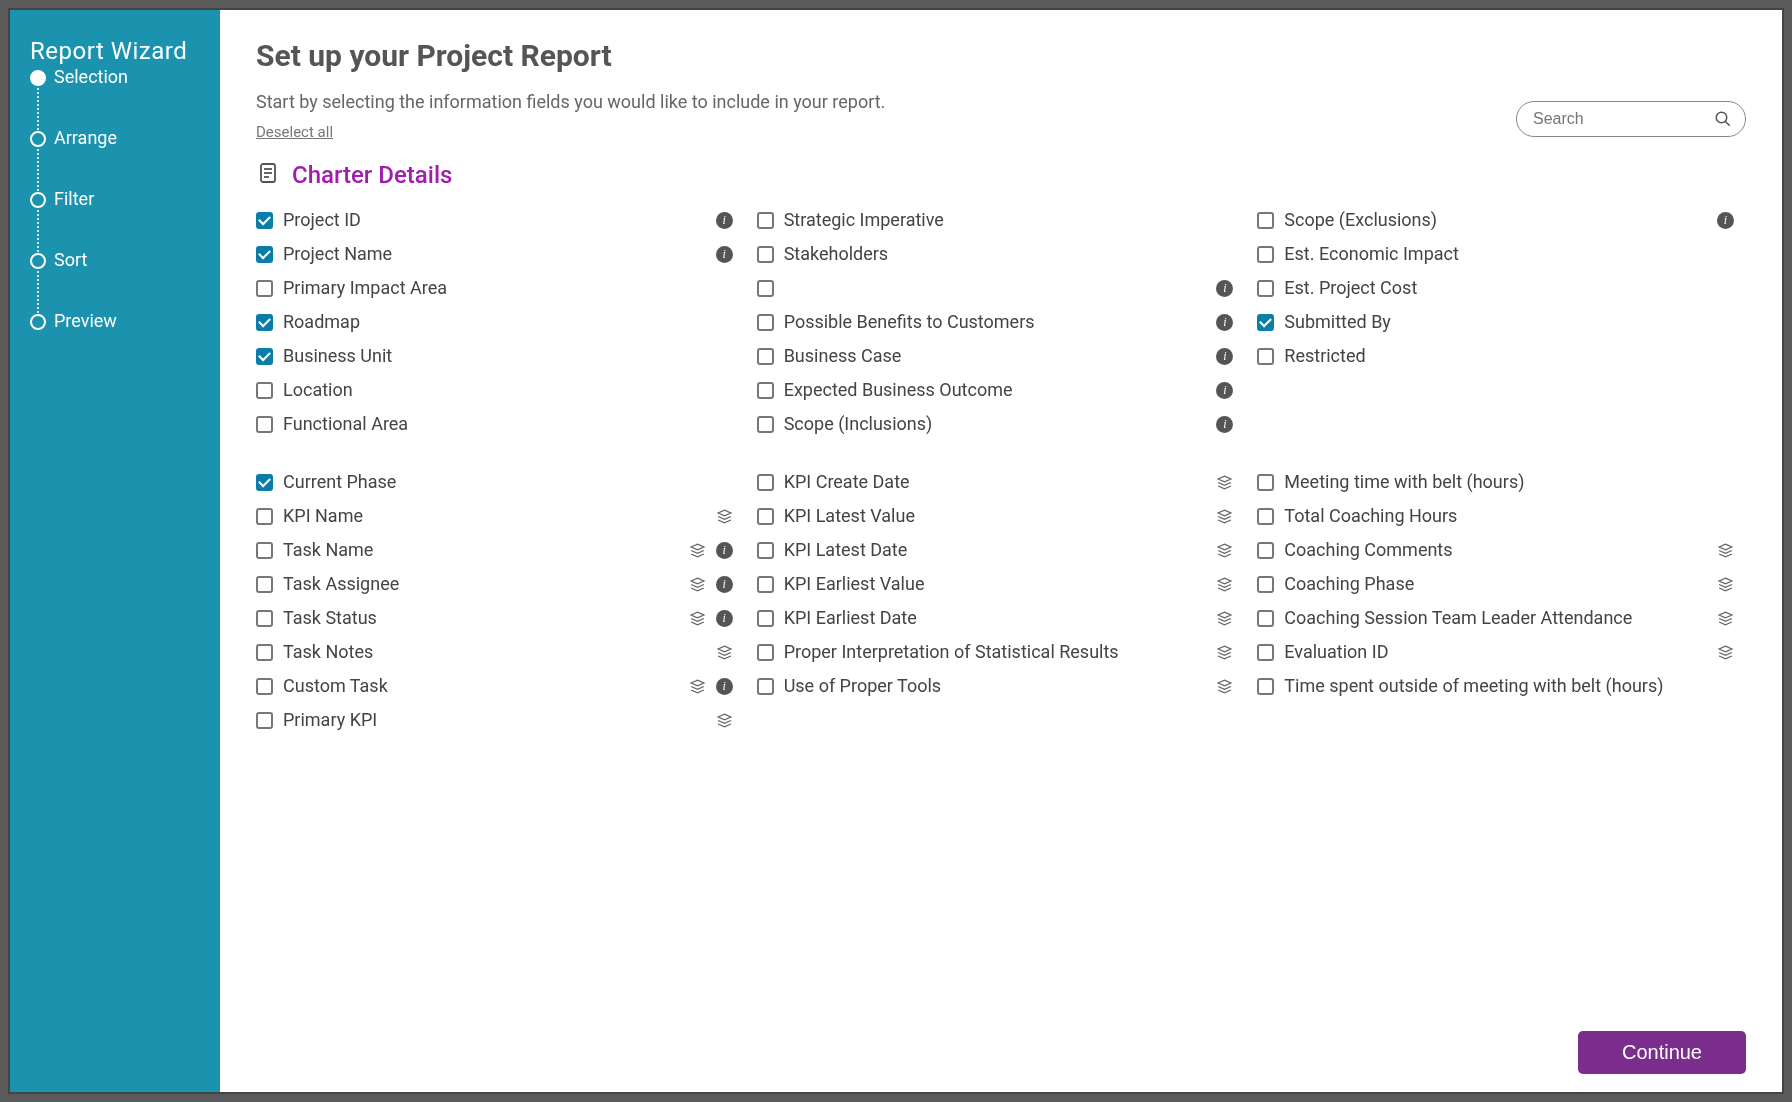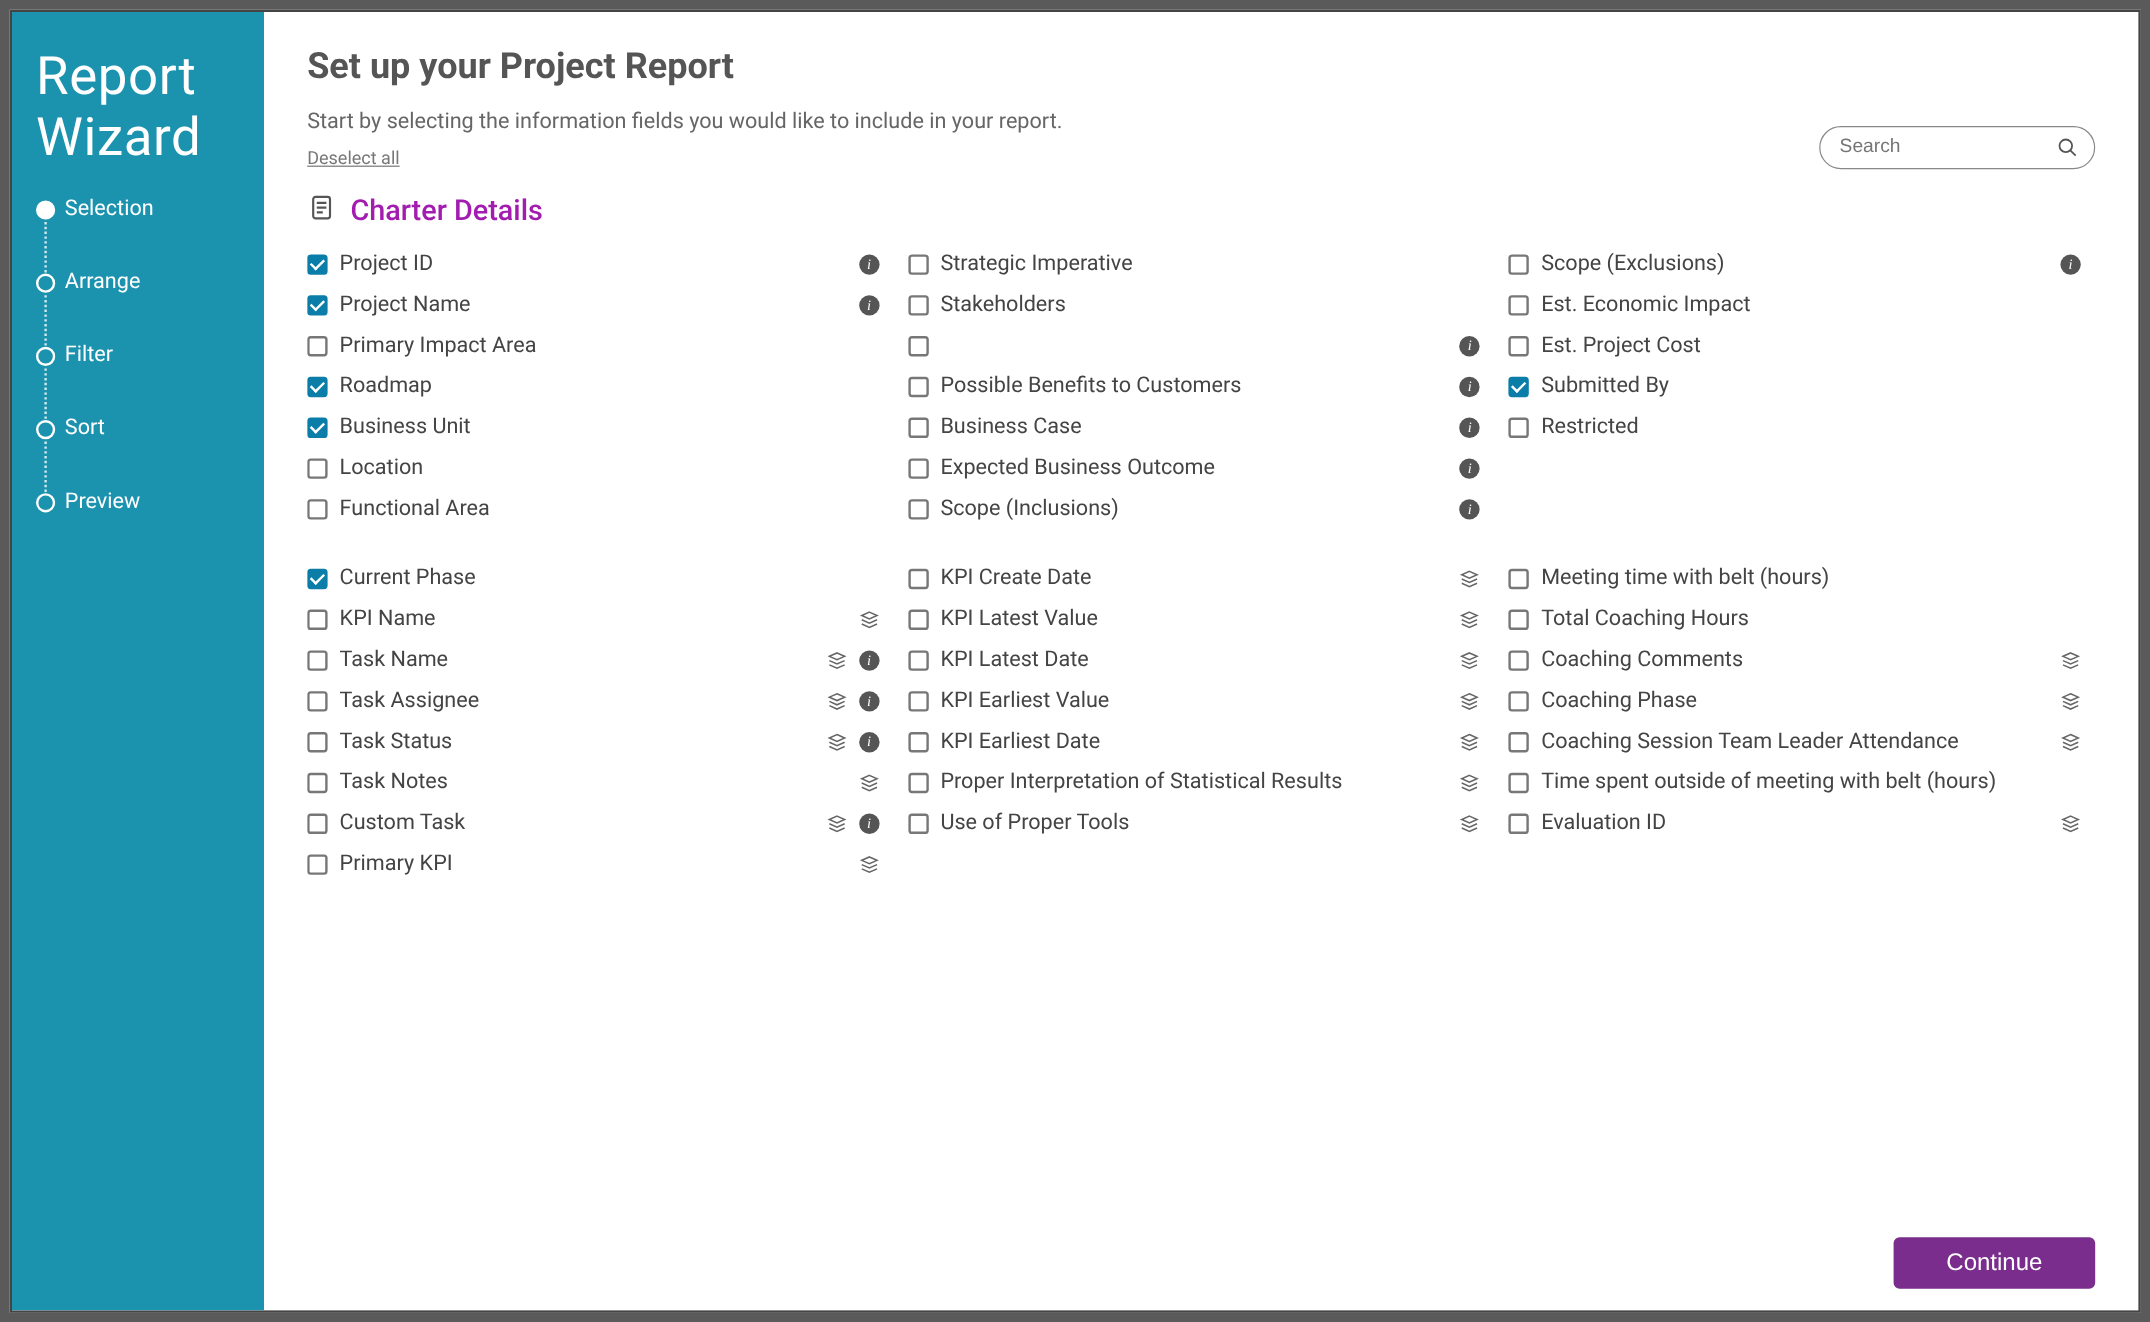--- a/index.html
+++ b/index.html
@@ -19,24 +19,23 @@
   }
   
   .sidebar {
     width: 210px;
     background: #1b92ae;
     color: #fff;
     padding: 28px 20px;
     flex-shrink: 0;
   }
   .sidebar h1 {
-    font-size: 44px;
+    font-size: 24px;
     font-weight: 400;
     line-height: 1.15;
-    margin-bottom: 24px;
     letter-spacing: 0.5px;
   }
   .wizard-steps {
     list-style: none;
     position: relative;
   }
   .wizard-step {
     position: relative;
     padding-left: 24px;
     margin-bottom: 40px;
@@ -77,21 +76,21 @@
   }
   .main h2 {
     font-size: 30px;
     font-weight: 700;
     color: #555;
     margin-bottom: 18px;
   }
   .intro-row {
     display: flex;
     justify-content: space-between;
-    align-items: flex-end;
+    align-items: center;
     gap: 26px;
     margin-bottom: 8px;
   }
   .intro-text {
     color: #666;
     font-size: 18px;
     margin-bottom: 10px;
   }
   .deselect {
     color: #777;
@@ -539,30 +538,30 @@
                 <span class="checkbox"></span>
                 <span class="field-label">Coaching Session Team Leader Attendance</span>
                 <svg class="badge-icon" viewBox="0 0 24 24" fill="none" stroke="currentColor" stroke-width="1.8">
                   <polygon points="12,3 21,7 12,11 3,7"></polygon>
                   <polyline points="3,12 12,16 21,12"></polyline>
                   <polyline points="3,17 12,21 21,17"></polyline>
                 </svg>
               </div>
               <div class="field-item">
                 <span class="checkbox"></span>
+                <span class="field-label">Evaluation ID</span>
+                <svg class="badge-icon" viewBox="0 0 24 24" fill="none" stroke="currentColor" stroke-width="1.8">
+                  <polygon points="12,3 21,7 12,11 3,7"></polygon>
+                  <polyline points="3,12 12,16 21,12"></polyline>
+                  <polyline points="3,17 12,21 21,17"></polyline>
+                </svg>
+              </div>
+              <div class="field-item">
+                <span class="checkbox"></span>
                 <span class="field-label">Time spent outside of meeting with belt (hours)</span>
-              </div>
-              <div class="field-item">
-                <span class="checkbox"></span>
-                <span class="field-label">Evaluation ID</span>
-                <svg class="badge-icon" viewBox="0 0 24 24" fill="none" stroke="currentColor" stroke-width="1.8">
-                  <polygon points="12,3 21,7 12,11 3,7"></polygon>
-                  <polyline points="3,12 12,16 21,12"></polyline>
-                  <polyline points="3,17 12,21 21,17"></polyline>
-                </svg>
               </div>
             </div>
           </div>
         </div>
       </div>
 
     <div class="footer">
       <button class="continue-btn">Continue</button>
     </div>
   </main>

